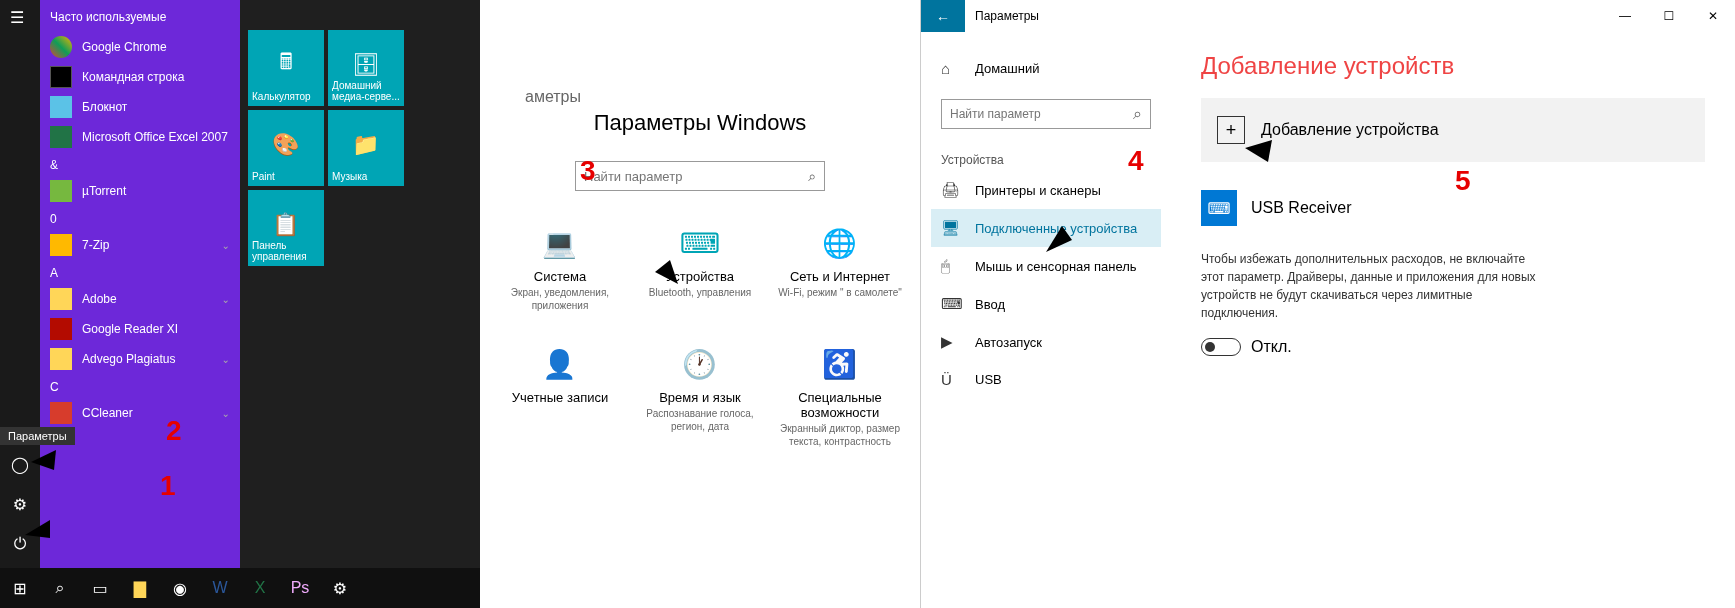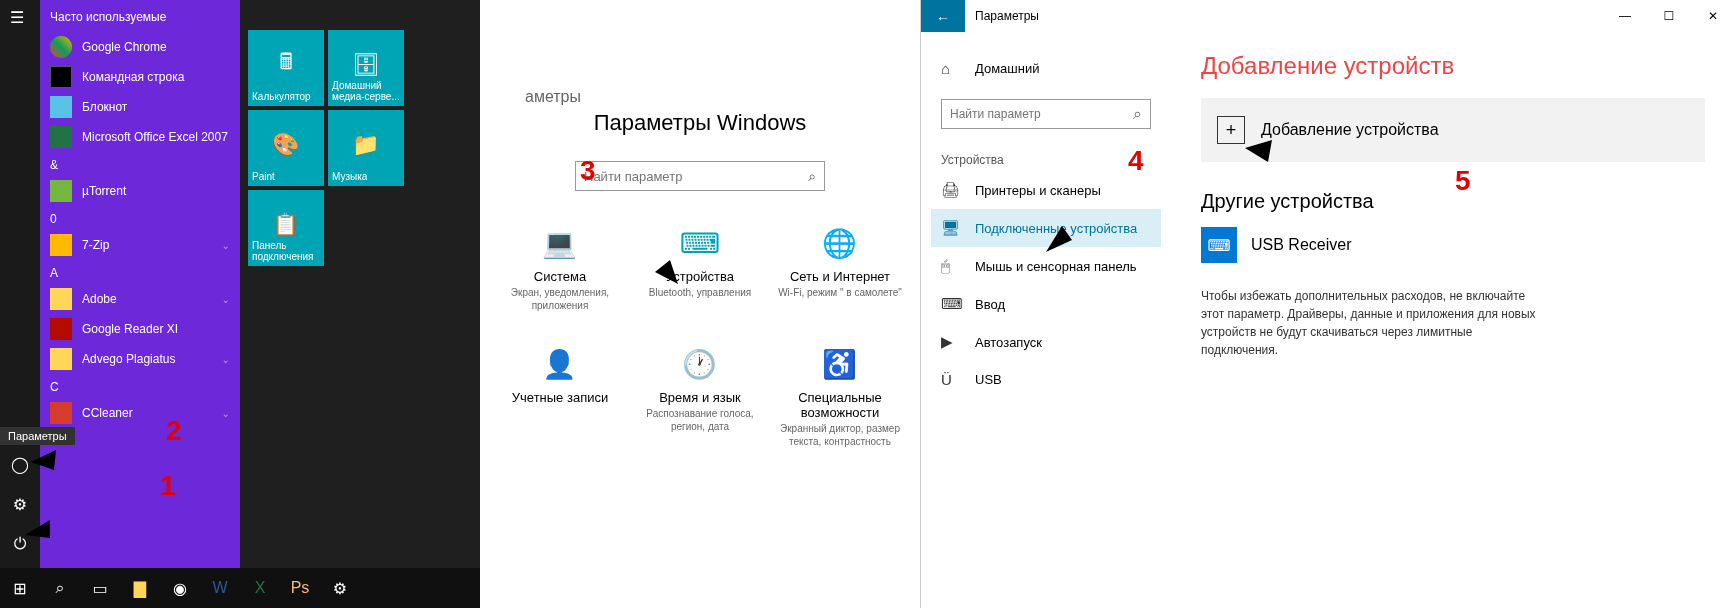--- a/index.html
+++ b/index.html
@@ -161,34 +161,34 @@
         <div class="tile">
        <span class="tile-icon">🎨</span>
        <span>Paint</span>
      </div>
         <div class="tile">
        <span class="tile-icon">📁</span>
        <span>Музыка</span>
      </div>
         <div class="tile">
        <span class="tile-icon">📋</span>
-       <span>Панель подключения</span>
+       <span>Панель управления</span>
      </div>
       </div>
   </div>
   <div class="sm-tooltip">Параметры</div>
   <div class="taskbar">
     <div class="tb-item">⊞</div>
     <div class="tb-item">⌕</div>
     <div class="tb-item">▭</div>
     <div class="tb-item" style="color:#ffd658">▇</div>
     <div class="tb-item">◉</div>
     <div class="tb-item" style="color:#2b579a">W</div>
     <div class="tb-item" style="color:#217346">X</div>
-    <div class="tb-item" style="color:#fdba74">Ps</div>
+    <div class="tb-item" style="color:#f0abfc">Ps</div>
     <div class="tb-item">⚙</div>
   </div>
 </div>
 
 <div class="settings-main">
   <div class="sw-crumb">аметры</div>
   <div class="sw-title">Параметры Windows</div>
   <div class="sw-search">
     <input placeholder="Найти параметр" style="">
     <span class="sic">⌕</span>
@@ -273,26 +273,29 @@
        <span>USB</span>
      </div>
         </div>
     </div>
     <div class="dev-content">
       <div class="dev-h1">Добавление устройств</div>
       <div class="add-dev">
         <div class="plus">+</div>
         <span>Добавление устройства</span>
       </div>
-      <div class="dev-h2">Другие устройства</div>
       <div class="dev-list-item">
         <div class="dic">⌨</div>
         <span>USB Receiver</span>
       </div>
       <div class="dev-desc">Чтобы избежать дополнительных расходов, не включайте этот параметр. Драйверы, данные и приложения для новых устройств не будут скачиваться через лимитные подключения.</div>
+      <div class="toggle">
+        <div class="toggle-sw"></div>
+        <span>Откл.</span>
+      </div>
     </div>
   </div>
 </div>
 
 <div class="num-label" style="left:160px;top:470px">1</div>
 <svg class="arrow" style="left:20px;top:480px;width:140px;height:60px">
     <line x1="135" y1="5" x2="20" y2="48" stroke-width="6"></line>
     <polygon points="5,55 30,40 30,58"></polygon>
   </svg>
 

